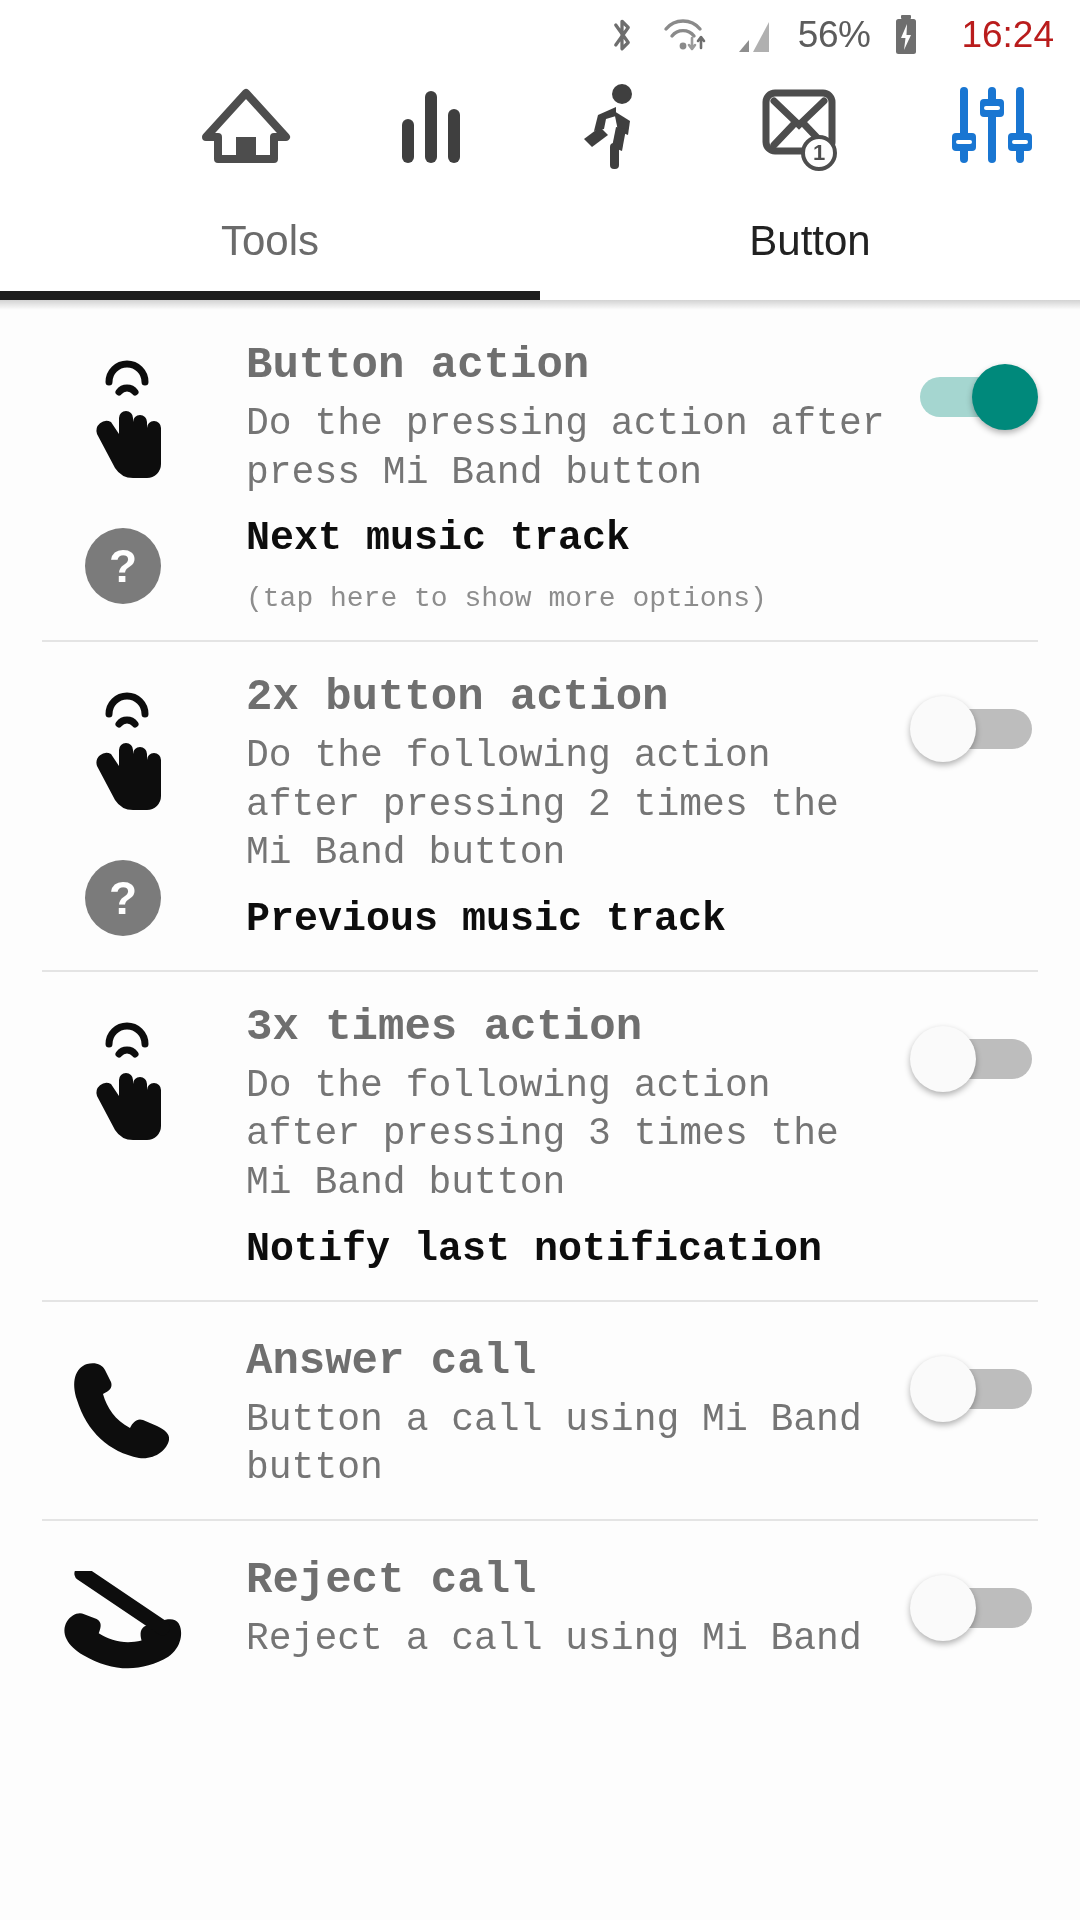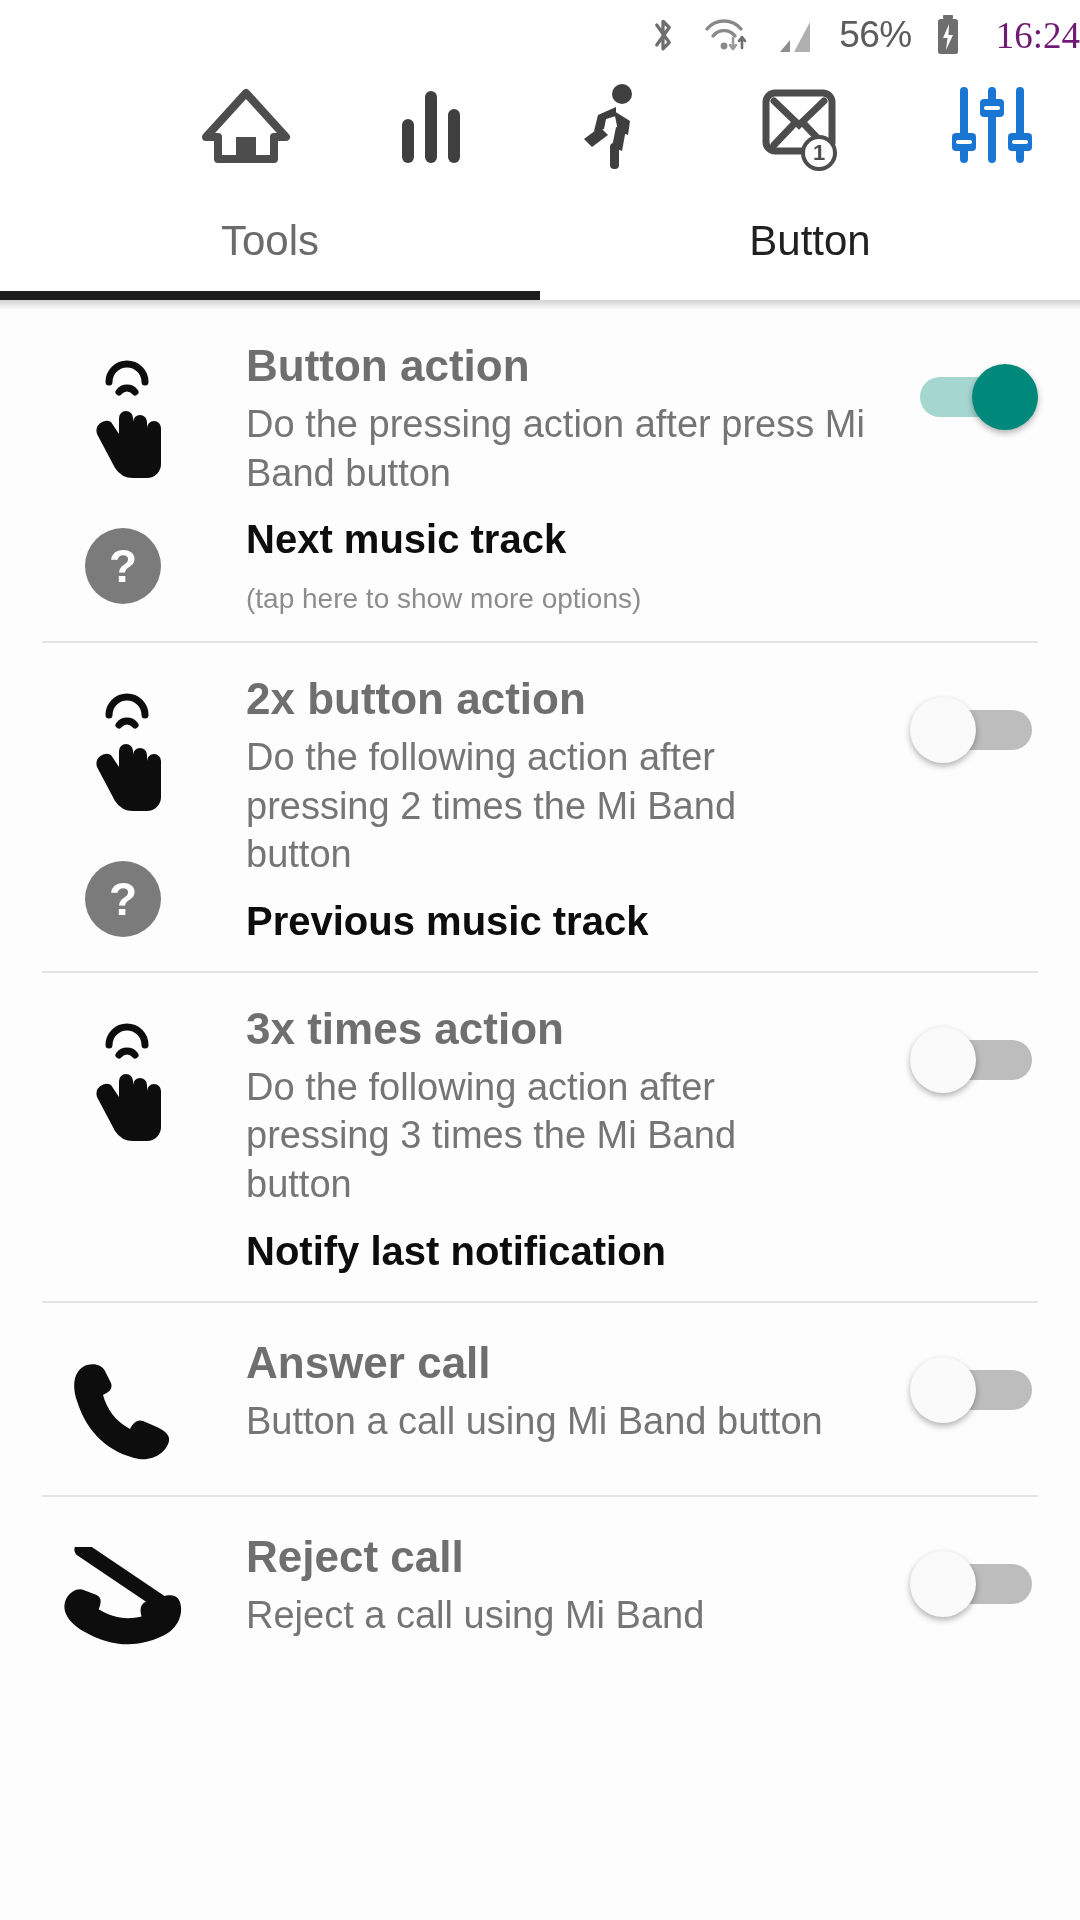--- a/index.html
+++ b/index.html
@@ -7,26 +7,26 @@
     width:1080px; height:1920px;
     background:#fdfdfd;
     font-family:"Liberation Sans", sans-serif;
     overflow:hidden;
   }
 
   
   .statusbar{
     height:70px; width:100%;
     display:flex; align-items:center; justify-content:flex-end;
-    gap:23px;
+    padding-right:26px; gap:23px;
     background:#ffffff; color:#6e6e6e;
   }
   .statusbar .sb-icon{ display:flex; align-items:center; }
   .sb-battpct{ font-size:37px; color:#5c5c5c; letter-spacing:-0.5px; }
-  .sb-clock{ font-size:37px; color:#701a75; letter-spacing:0px; margin-left:12px;font-family:Liberation Serif, serif; }
+  .sb-clock{ font-size:37px; color:#b91c1c; letter-spacing:0px; margin-left:19px; }
 
   
   .toolbar{
     height:112px; width:100%;
     display:flex; align-items:center;
     background:#ffffff;
     padding:0 44px 0 44px;
   }
   .tb-btn{
     flex:0 0 auto; display:flex; align-items:center; justify-content:center;
@@ -66,21 +66,21 @@
   .row{
     display:flex; position:relative;
     padding:30px 0 26px 0;
   }
   .row-icons{
     flex:0 0 246px;
     display:flex; flex-direction:column; align-items:center;
     padding-top:16px;
   }
   .row-body{
-    flex:1 1 auto; padding-right:20px;
+    flex:1 1 auto; padding-right:20px;font-family:Liberation Mono, monospace;
   }
   .row-toggle{
     position:absolute; right:42px; top:54px;
   }
   .title{
     font-size:44px; font-weight:bold; color:#6f6f6f;
     line-height:1.18; letter-spacing:0px;
   }
   .desc{
     font-size:38px; color:#757575; line-height:1.28;

